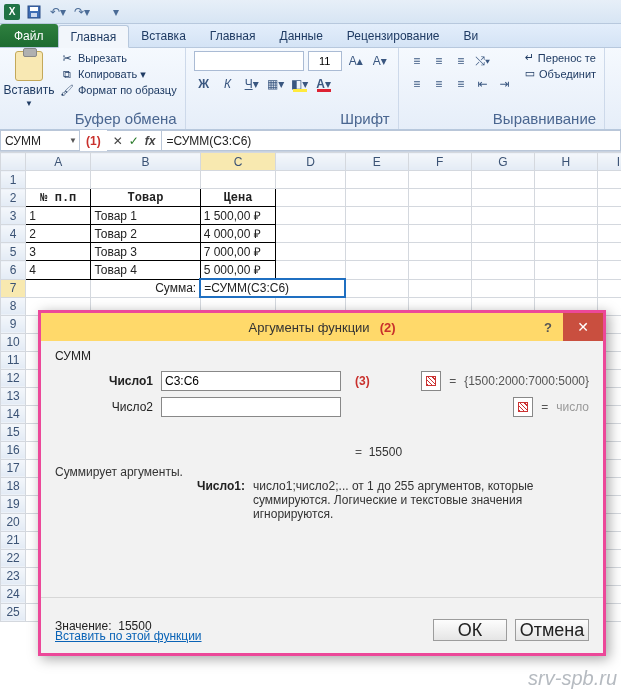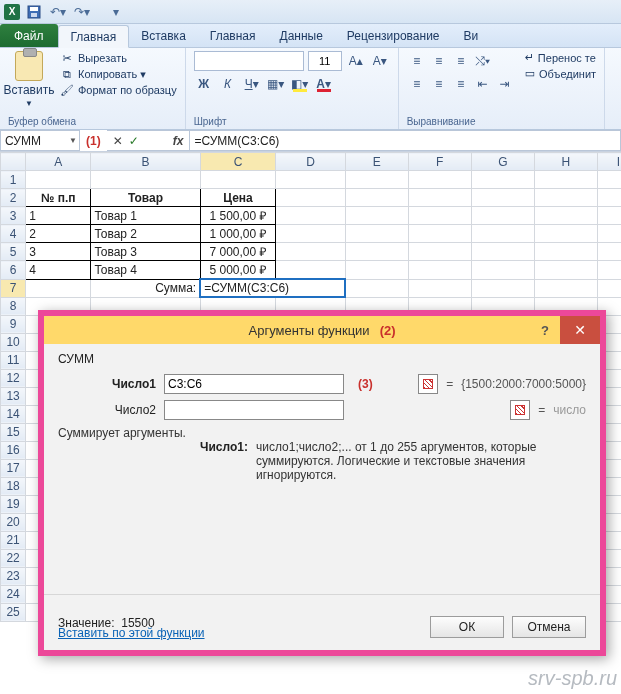--- a/index.html
+++ b/index.html
@@ -13,21 +13,21 @@
 
   
   .ribbon-tabs { height:24px; background:linear-gradient(#e3eefb,#d4e3f5); display:flex; align-items:flex-end; border-bottom:1px solid #b7c8dd; }
   .file-tab { background:linear-gradient(#2e7f3e,#1d6b31); color:#fff; padding:4px 14px; height:100%; display:flex; align-items:center; font-size:12px; border-top-left-radius:3px; border-top-right-radius:3px;}
   .rtab { padding:4px 12px; height:100%; display:flex; align-items:center; color:#1f3b63; font-size:12px; cursor:pointer;}
   .rtab.active { background:#f2f6fb; border:1px solid #b7c8dd; border-bottom:1px solid #f2f6fb; position:relative; top:1px; border-top-left-radius:3px; border-top-right-radius:3px;}
 
   
   .ribbon { height:82px; background:linear-gradient(#f5f9fe,#e6eef9); border-bottom:1px solid #b7c8dd; display:flex; }
   .grp { border-right:1px solid #cdd9ea; padding:3px 8px 2px 8px; display:flex; flex-direction:column; justify-content:space-between; position:relative;}
-  .grp-title { text-align:left; font-size:10px; color:#4a6690; padding-top:2px;}
+  .grp-title { text-align:right; font-size:15px; color:#4a6690; padding-top:2px;}
   .paste-big { width:42px; display:flex; flex-direction:column; align-items:center; gap:2px; color:#1f3b63;}
   .clip-icon { width:28px; height:30px; background:#f8e8b3; border:1px solid #c3a85a; border-radius:3px; position:relative; }
   .clip-icon:before { content:""; position:absolute; top:-4px; left:7px; width:12px; height:7px; background:#b0b0b0; border:1px solid #888; border-radius:2px;}
   .clip-btns { display:flex; flex-direction:column; gap:2px; font-size:11px; color:#1f3b63; margin-left:4px;}
   .clip-btns div { display:flex; align-items:center; gap:4px;}
   .mini-icon { width:14px; height:14px; display:inline-flex; align-items:center; justify-content:center; }
 
   .font-grp select, .font-grp input { font-size:11px; height:20px; border:1px solid #aabbd4;}
   .font-row { display:flex; gap:4px; align-items:center; margin-bottom:3px;}
   .sq { width:20px; height:20px; border:1px solid transparent; display:flex; align-items:center; justify-content:center; color:#3a5780; cursor:pointer;}
@@ -35,41 +35,41 @@
   .align-cell { display:flex; flex-direction:column; gap:3px;}
   .align-row { display:flex; gap:2px;}
 
   
   .fbar { height:22px; display:flex; align-items:stretch; border-bottom:1px solid #c8d2e0; background:#fff;}
   .namebox { width:80px; border:1px solid #b9c6d8; display:flex; align-items:center; padding:0 4px; font-size:12px; position:relative; background:#fff;}
   .namebox .dd { position:absolute; right:2px; font-size:8px; color:#555;}
   .call1 { color:#c9302c; font-weight:bold; padding:0 6px; display:flex; align-items:center; font-size:12px;}
   .fbar-btns { display:flex; align-items:center; gap:6px; padding:0 6px; border:1px solid #b9c6d8; border-left:none;}
   .fbar-btns span { font-size:12px; color:#444; cursor:pointer;}
-  .fx { font-style:italic; font-weight:bold; color:#4a6690;margin-left:28px;}
+  .fx { font-style:italic; font-weight:bold; color:#4a6690;}
   .formula-input { flex:1; border:1px solid #b9c6d8; border-left:none; padding:0 4px; display:flex; align-items:center; font-size:12px; background:#fff;}
 
   
   .gridwrap { position:relative; height:542px; overflow:hidden; background:#fff;}
   table.grid { border-collapse:collapse; table-layout:fixed; width:640px;}
   table.grid th, table.grid td { border:1px solid #d4d8de; height:18px; font-size:12px; padding:0 3px; overflow:hidden; white-space:nowrap;}
   table.grid th { background:linear-gradient(#f4f7fb,#e3ebf5); color:#3b5375; font-weight:normal; text-align:center;}
   .rowhdr { width:24px; text-align:center; background:linear-gradient(#f4f7fb,#e3ebf5); color:#3b5375;}
   .colA{width:62px}.colB{width:104px}.colC{width:72px}.colD{width:66px}.colE{width:60px}.colF{width:60px}.colG{width:60px}.colH{width:60px}.colI{width:40px}
   .th-active { background:#f8e9b0 !important; }
 
   .b-cell { border:1px solid #000 !important; }
-  .hdr-cell { font-weight:bold; text-align:center; }
-  .num { text-align:center; }
+  .hdr-cell { font-weight:bold; text-align:center;font-family:Liberation Mono, monospace; }
+  .num { text-align:left; }
   .sum-lbl { text-align:right; }
   .formula-show { background:#fff; border:2px solid #1f6fc1 !important; position:relative; }
   .row-active { background:#f8e9b0 !important; }
 
   
-  .dialog { position:absolute; left:38px; top:158px; width:568px; height:346px; background:#f2f2f2; border:6px solid #ec4899; box-shadow:3px 3px 12px rgba(0,0,0,.35); font-size:12px;}
+  .dialog { position:absolute; left:38px; top:158px; width:568px; height:346px; background:#f2f2f2; border:3px solid #ec4899; box-shadow:3px 3px 12px rgba(0,0,0,.35); font-size:12px;}
   .dlg-title { height:28px; background:#ffd96a; display:flex; align-items:center; justify-content:center; position:relative; color:#333; font-size:13px;}
   .dlg-title .call2 { color:#c9302c; font-weight:bold; margin-left:10px;}
   .dlg-help { position:absolute; right:40px; top:0; width:30px; height:28px; display:flex; align-items:center; justify-content:center; color:#555; font-weight:bold; cursor:pointer;}
   .dlg-close { position:absolute; right:0; top:0; width:40px; height:28px; background:#c94f3f; color:#fff; display:flex; align-items:center; justify-content:center; font-size:14px; cursor:pointer;}
   .dlg-body { padding:8px 14px 8px 14px; }
   .fn-name { font-size:12px; color:#222; margin-bottom:8px;}
   .arg-row { display:flex; align-items:center; gap:8px; margin-bottom:6px;}
   .arg-lbl { width:98px; text-align:right; }
   .arg-lbl.bold { font-weight:bold;}
   .arg-inp { width:180px; height:20px; border:1px solid #888; padding:0 3px; font-size:12px; background:#fff;}
@@ -80,21 +80,21 @@
   .call3 { color:#c9302c; font-weight:bold; margin-left:6px;}
   .res-row { margin:28px 0 6px 0; padding-left:300px; color:#333;}
   .desc { color:#333; }
   .argdesc { display:flex; gap:8px; margin-bottom:4px;}
   .argdesc .al { width:190px; text-align:right; font-weight:bold;}
   .argdesc .ar { flex:1; color:#333;}
   .dlg-foot { position:absolute; left:0; right:0; bottom:0; height:56px; border-top:1px solid #d7d7d7; padding:24px 14px; display:flex; align-items:center;}
   .val { }
   .helplink { color:#0a63b6; text-decoration:underline; cursor:pointer; position:absolute; bottom:10px; left:14px;}
   .dlg-btns { position:absolute; right:14px; bottom:12px; display:flex; gap:8px;}
-  .btn { width:74px; height:22px; border:1px solid #9c9c9c; background:linear-gradient(#fdfdfd,#e5e5e5); font-size:12px; cursor:pointer; display:flex; align-items:center; justify-content:center;}
+  .btn { width:74px; height:22px; border:1px solid #9c9c9c; background:linear-gradient(#fdfdfd,#e5e5e5); font-size:18px; cursor:pointer; display:flex; align-items:center; justify-content:center;}
 
   .watermark { position:absolute; right:4px; bottom:4px; font-size:20px; color:rgba(120,130,140,.55); font-style:italic; pointer-events:none;}
 </style>
 </head>
 <body>
 
 <div class="titlebar">
   <div class="xl-icon">X</div>
   <div class="qat-btn">
       <svg width="14" height="14" viewBox="0 0 14 14">
@@ -277,21 +277,21 @@
           <td></td>
           <td></td>
           <td></td>
           <td></td>
           <td></td>
         </tr>
   <tr>
           <th class="rowhdr">4</th>
     <td class="b-cell">2</td>
     <td class="b-cell">Товар 2</td>
-    <td class="b-cell num">1 000,00 ₽</td>
+    <td class="b-cell num">4 000,00 ₽</td>
     <td></td>
           <td></td>
           <td></td>
           <td></td>
           <td></td>
           <td></td>
         </tr>
   <tr>
           <th class="rowhdr">5</th>
     <td class="b-cell">3</td>
@@ -573,20 +573,21 @@
       <input class="arg-inp" value="" style="">
       <span style="width:30px;"></span>
       <div style="flex:1"></div>
       <div class="ref-btn">
             <span></span>
           </div>
       <span class="eq">=</span>
       <span class="preview" style="color:#999">число</span>
     </div>
 
+    <div class="res-row"><span class="eq">=</span>&nbsp;&nbsp;<span>15500</span></div>
     <div class="desc">Суммирует аргументы.</div>
     <div class="argdesc">
       <div class="al">Число1:</div>
       <div class="ar">число1;число2;... от 1 до 255 аргументов, которые суммируются. Логические и текстовые значения игнорируются.</div>
     </div>
   </div>
   <div class="dlg-foot">
     <div class="val"><span>Значение:</span>&nbsp;&nbsp;<span>15500</span></div>
     <div class="helplink">Вставить по этой функции</div>
     <div class="dlg-btns">

